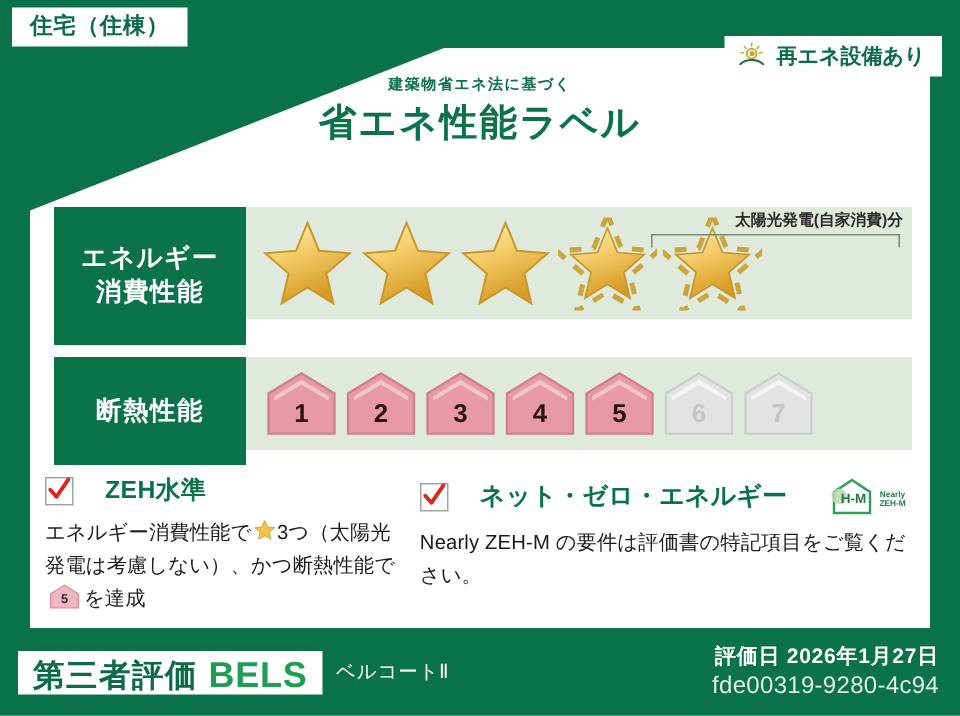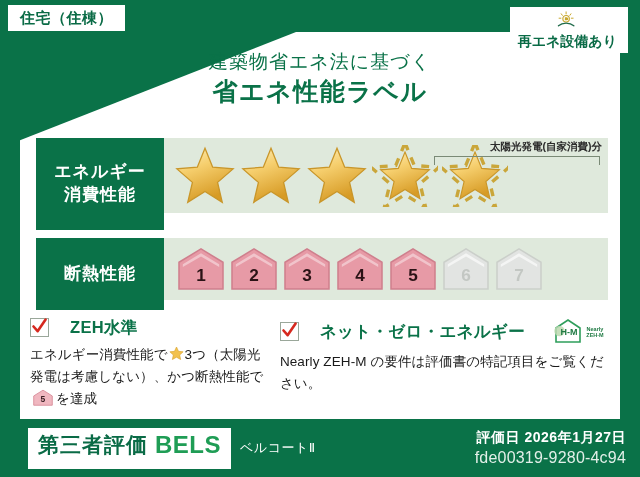--- a/index.html
+++ b/index.html
@@ -22,37 +22,36 @@
     position:absolute;left:8px;top:5px;
     background:#ffffff;
     padding:5px 12px 6px 12px;
     color:#0a6b46;
     font-size:15px;font-weight:bold;
     letter-spacing:0.5px;
     line-height:1;
     white-space:nowrap;
   }
   .renew-badge{
-    position:absolute;right:12px;top:7px;
+    position:absolute;right:12px;top:24px;
     background:#ffffff;
     padding:4px 11px 5px 8px;
     display:flex;align-items:center;gap:5px;
     white-space:nowrap;
-    flex-direction:column;
   }
   .renew-badge .txt{
     color:#0a6b46;font-size:14px;font-weight:bold;line-height:1;
   }
   .sun-icon{width:22px;height:18px;display:block;}
 
   .title-block{
     position:absolute;left:0;right:0;top:52px;text-align:center;
     color:#0a7248;
   }
-  .title-sub{font-size:19px;font-weight:normal;letter-spacing:1px;line-height:1;}
+  .title-sub{font-size:10px;font-weight:bold;letter-spacing:1px;line-height:1;}
   .title-main{font-size:25px;font-weight:bold;letter-spacing:1.5px;margin-top:8px;line-height:1;}
 
   
   .rows{
     position:absolute;left:36px;right:32px;top:138px;
   }
   .perf-row{display:flex;align-items:stretch;margin-bottom:8px;}
   .row-label{
     width:128px;min-width:128px;
     background:#0a7248;color:#ffffff;
@@ -109,21 +108,21 @@
   .inline-star{width:15px;height:15px;vertical-align:-2px;margin:0 1px;}
   .inline-house{width:22px;height:17px;vertical-align:-3px;margin:0 2px;}
   .zehm-logo{width:62px;height:26px;margin-left:4px;flex:0 0 auto;}
 
   
   .footer{
     position:absolute;left:0;right:0;bottom:0;height:58px;background:#0a7248;
     display:flex;align-items:center;
   }
   .bels-badge{
-    margin-left:28px;background:#ffffff;padding:5px 10px 12px 10px;
+    margin-left:12px;background:#ffffff;padding:5px 10px 0 10px;
     display:flex;align-items:center;gap:7px;white-space:nowrap;line-height:1;
   }
   .bels-jp{color:#0a6b46;font-size:21px;font-weight:bold;letter-spacing:1px;}
   .bels-en{color:#1f9d55;font-size:24px;font-weight:bold;letter-spacing:0.5px;}
   .building-name{
     color:#ffffff;font-size:13px;margin-left:9px;white-space:nowrap;letter-spacing:0.5px;
   }
   .footer-right{
     margin-left:auto;margin-right:14px;text-align:right;color:#ffffff;
   }

